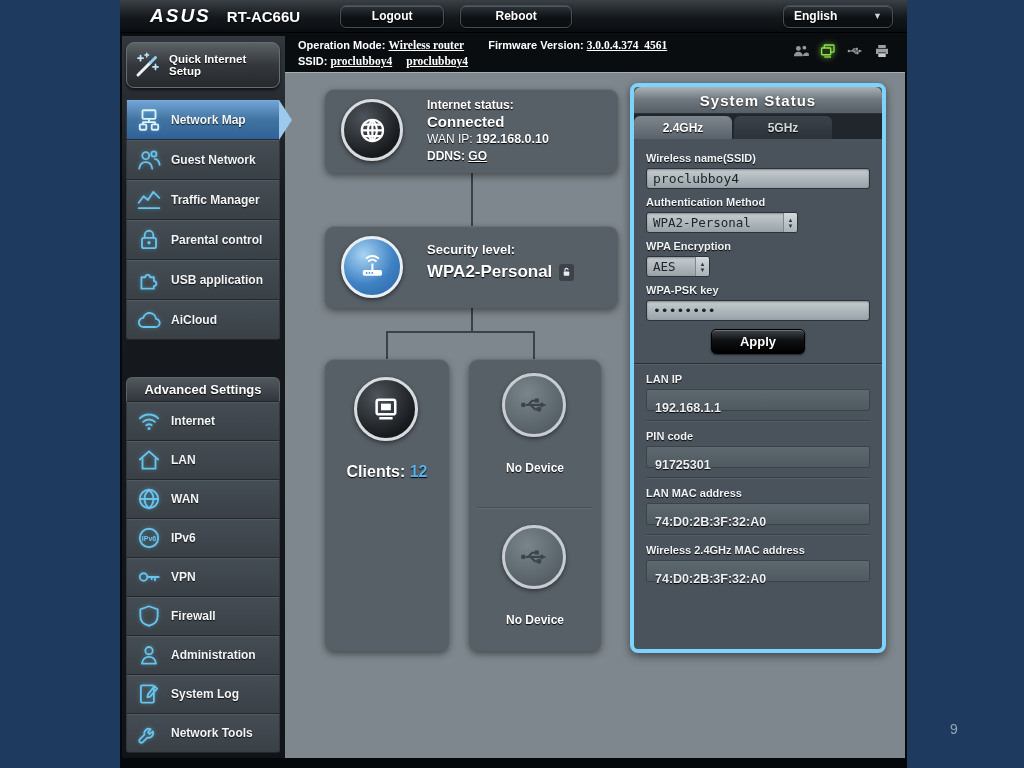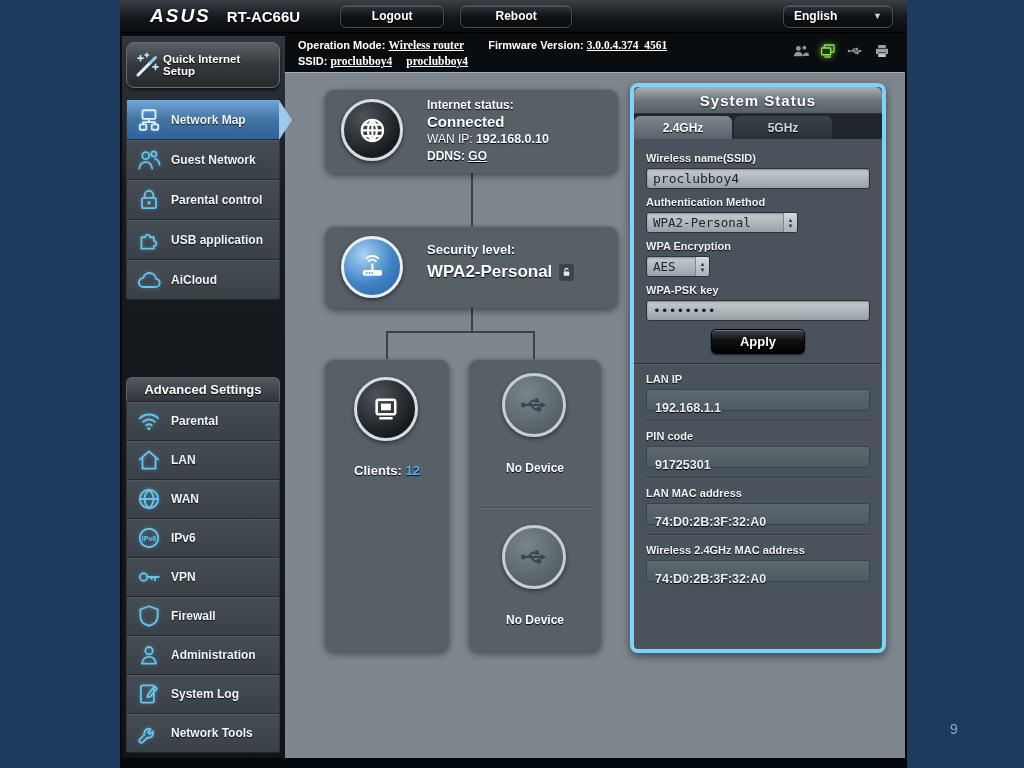--- a/index.html
+++ b/index.html
@@ -28,21 +28,21 @@
   .sgap{display:inline-block;width:8px}
   .statusicons{position:absolute;right:16px;top:9px;display:flex;gap:9px;align-items:center}
   .sicon{width:18px;height:18px;cursor:pointer}
   .sicon svg{width:100%;height:100%}
   .glow{filter:drop-shadow(0 0 3px rgba(130,220,70,.8))}
   
   .sidebar{position:absolute;left:2px;top:36px;width:163px;height:722px;
     background:linear-gradient(180deg,#31373d,#171b20 22%,#101418)}
   .qis{position:absolute;left:4px;top:6px;width:154px;height:46px;border-radius:8px;cursor:pointer;
     background:linear-gradient(#5c6166,#34383c 50%,#26292c);border:1px solid #686d72;
-    box-shadow:0 2px 3px rgba(0,0,0,.6);display:flex;align-items:center;padding:0 6px}
+    box-shadow:0 2px 3px rgba(0,0,0,.6);display:flex;align-items:center;gap:6px;padding:0 6px}
   .qis .qico{width:30px;height:30px;flex:0 0 30px}
   .qis .qico svg{width:100%;height:100%}
   .qlabel{color:#fff;font-weight:bold;font-size:11.5px;text-shadow:0 1px 1px #000}
   .navsec{position:absolute;left:4px;width:154px}
   .sec-general{top:64px}
   .sec-advanced{top:341px}
   .sechead{height:25px;display:flex;align-items:center;justify-content:center;
     background:linear-gradient(#51585e,#31373c);border:1px solid #5a6167;border-bottom-color:#22262a;
     border-radius:6px 6px 0 0;color:#fff;font-weight:bold;font-size:13px;text-shadow:0 1px 1px #000}
   .nav-item{position:relative;height:40px;display:flex;align-items:center;gap:9px;padding-left:9px;cursor:pointer;
@@ -79,21 +79,21 @@
   .golink{font-weight:bold;text-decoration:underline;cursor:pointer}
   .p-security{left:40px;top:153px;width:293px;height:82px}
   .p-security .circ{position:absolute;left:16px;top:10px;width:62px;height:62px}
   .sec-label{font-size:13px;font-weight:bold;line-height:20px}
   .sec-value{font-size:17px;font-weight:bold;line-height:24px;display:flex;align-items:center;gap:7px}
   .lockbadge{display:inline-flex;width:15px;height:17px;background:#3b4248;border-radius:3px;align-items:center;justify-content:center}
   .lockbadge svg{width:11px;height:12px}
   
   .p-clients{left:40px;top:286px;width:124px;height:292px}
   .p-clients .circ{position:absolute;left:29px;top:18px;width:64px;height:64px}
-  .clients-label{position:absolute;left:0;top:104px;width:100%;text-align:center;font-size:13px;font-weight:bold;color:#fff;text-shadow:0 1px 1px #000}
+  .clients-label{position:absolute;left:0;top:104px;width:100%;text-align:center;font-size:16px;font-weight:bold;color:#fff;text-shadow:0 1px 1px #000}
   .clients-label .cnt{color:#58b1ea}
   .p-usb{left:184px;top:286px;width:132px;height:292px}
   .p-usb .circ{position:absolute;left:33px;width:64px;height:64px}
   .usb1{top:14px}.usb2{top:166px}
   .nodev{position:absolute;left:0;width:100%;text-align:center;font-size:12px;font-weight:bold;color:#fff;text-shadow:0 1px 1px #000}
   .nd1{top:102px}.nd2{top:254px}
   .usbdiv{position:absolute;left:8px;right:8px;top:148px;height:1px;background:#454d53;box-shadow:0 1px 0 rgba(255,255,255,.08)}
   
   .sstatus{position:absolute;left:345px;top:10px;width:256px;height:570px;background:#4a535b;border:4px solid #7dd3fc;border-radius:8px;
     box-shadow:0 3px 8px rgba(0,0,0,.5)}
@@ -223,20 +223,27 @@
         <span class="nico"><svg viewBox="0 0 24 24">
               <circle cx="9" cy="8" r="3.2"></circle>
               <path d="M3 20c.5-4 3-6 6-6s5.5 2 6 6"></path>
               <circle cx="16.5" cy="6.5" r="2.4"></circle>
               <path d="M17.5 11c2.5.5 4 2.5 4.3 5.5"></path>
             </svg></span>
         <span class="nlabel">Guest Network</span>
       </div>
       <div class="nav-item">
         <span class="nico"><svg viewBox="0 0 24 24">
+              <path d="M2.5 14.5l4.5-6 4 3.5 5-7.5 5.5 5.5"></path>
+              <path d="M2.5 19.5h19"></path>
+            </svg></span>
+        <span class="nlabel">Traffic Manager</span>
+      </div>
+      <div class="nav-item">
+        <span class="nico"><svg viewBox="0 0 24 24">
               <rect x="5.5" y="10" width="13" height="9.5" rx="1.8"></rect>
               <path d="M8 10V7.5a4 4 0 0 1 8 0V10"></path>
               <circle cx="12" cy="14.5" r="1.6" fill="#67c4ec" stroke="none"></circle>
             </svg></span>
         <span class="nlabel">Parental control</span>
       </div>
       <div class="nav-item">
         <span class="nico"><svg viewBox="0 0 24 24">
               <path d="M5 9.5h3.4a2.3 2.3 0 1 1 4.6 0H16.5V13a2.3 2.3 0 1 1 0 4.6V20H5z"></path>
             </svg></span>
@@ -252,21 +259,21 @@
 
     <div class="navsec sec-advanced">
       <div class="sechead">Advanced Settings</div>
       <div class="nav-item">
         <span class="nico"><svg viewBox="0 0 24 24">
               <path d="M3.5 9.5a12 12 0 0 1 17 0"></path>
               <path d="M6.5 12.8a8 8 0 0 1 11 0"></path>
               <path d="M9.5 16a4 4 0 0 1 5 0"></path>
               <circle cx="12" cy="19" r="1.4" fill="#67c4ec" stroke="none"></circle>
             </svg></span>
-        <span class="nlabel">Parental</span>
+        <span class="nlabel">Internet</span>
       </div>
       <div class="nav-item">
         <span class="nico"><svg viewBox="0 0 24 24">
               <path d="M3.5 11.5L12 4l8.5 7.5"></path>
               <path d="M6 10.5V20h12v-9.5"></path>
             </svg></span>
         <span class="nlabel">LAN</span>
       </div>
       <div class="nav-item">
         <span class="nico"><svg viewBox="0 0 24 24">

